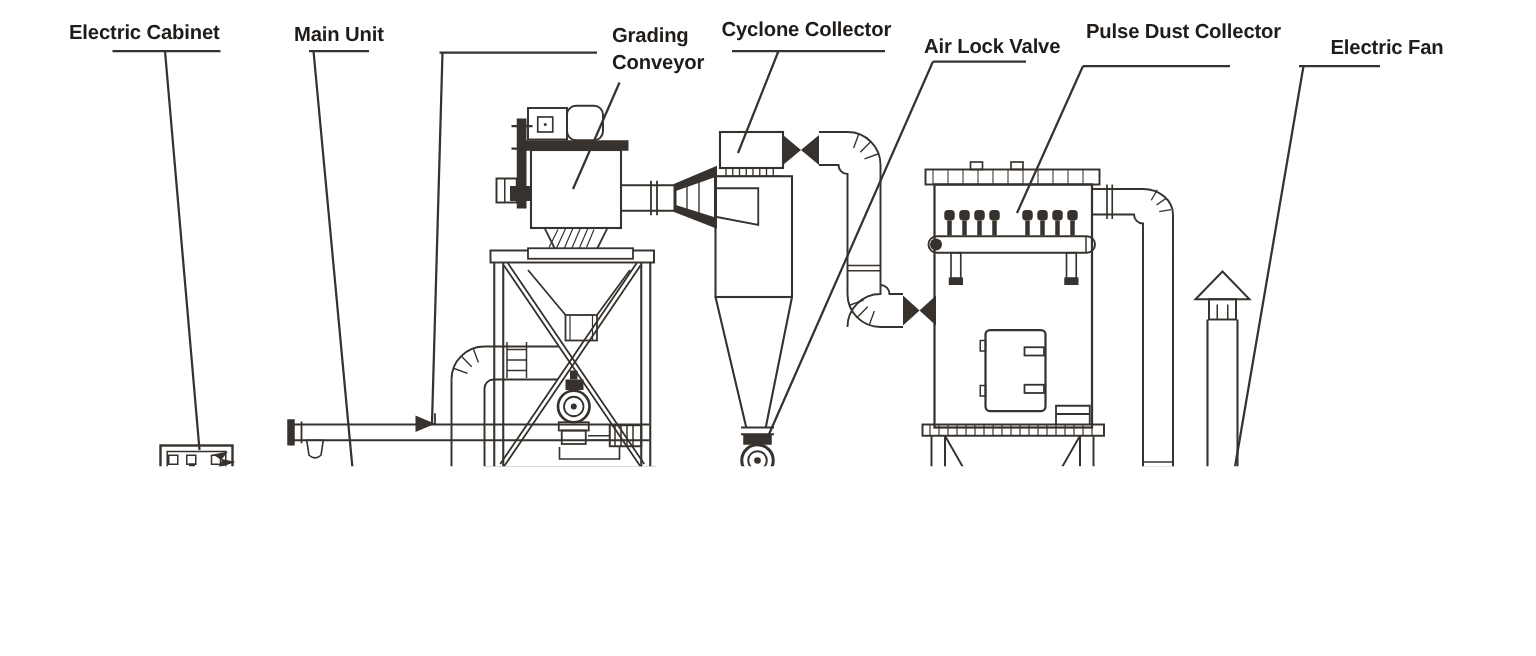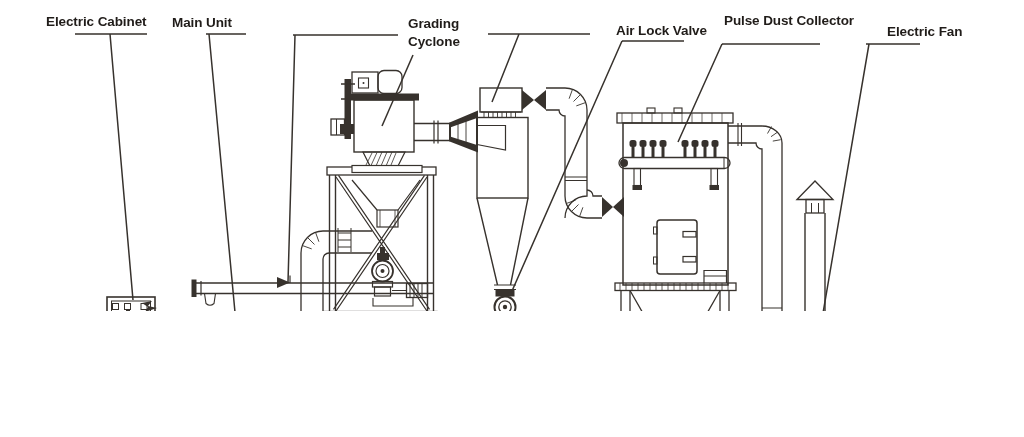--- a/index.html
+++ b/index.html
@@ -242,18 +242,19 @@
     <path class="ln" d="M293,35 H398 M295,35 L288,282"></path>
     <path class="ln" d="M413,55 L382,126"></path>
     <path class="ln" d="M488,34 H590 M519,34 L492,102"></path>
     <path class="ln" d="M622,41 H684 M622,41 L512,291"></path>
     <path class="ln" d="M722,44 H820 M722,44 L678,142"></path>
     <path class="ln" d="M866,44 H920 M869,44 L815,360"></path>
   </g>
 </svg>
 
   <div class="lbl" style="left:46px;top:13px">Electric Cabinet</div>
-  <div class="lbl" style="left:172px;top:14px">Main Unit</div>
-  <div class="lbl wrap" style="left:408px;top:15px">Grading Cyclone</div>
+  <div class="lbl" style="left:196px;top:14px">Main Unit</div>
+  <div class="lbl wrap" style="left:408px;top:15px">Grading Conveyor</div>
+  <div class="lbl" style="left:481px;top:11px">Cyclone Collector</div>
   <div class="lbl" style="left:616px;top:22px">Air Lock Valve</div>
   <div class="lbl" style="left:724px;top:12px">Pulse Dust Collector</div>
   <div class="lbl" style="left:887px;top:23px">Electric Fan</div>
 </div>
 
 </body></html>

